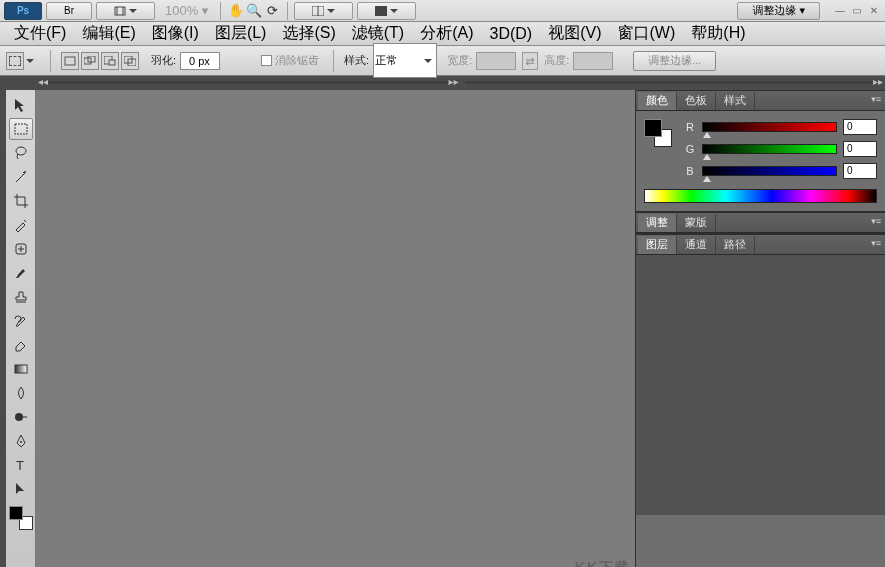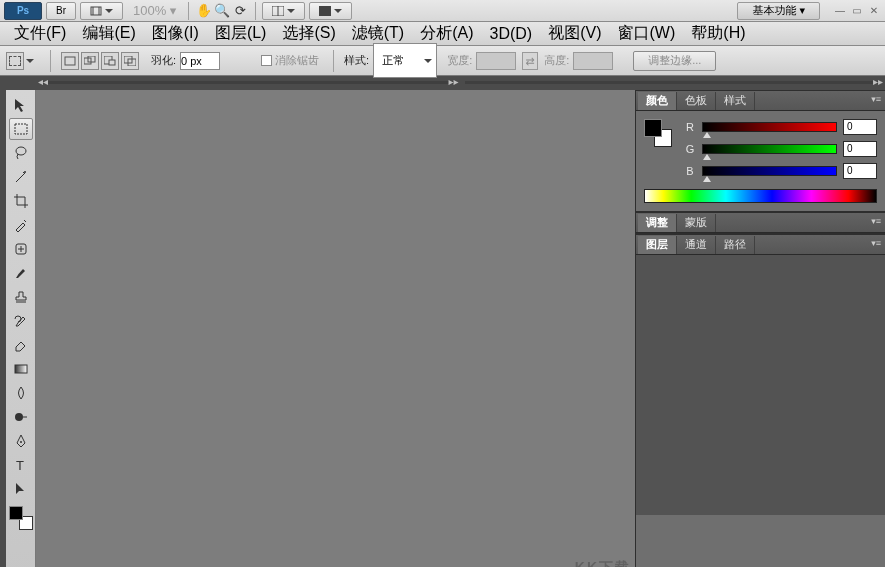--- a/index.html
+++ b/index.html
@@ -2,43 +2,43 @@
 <html><head>
 <meta charset="utf-8">
 <style>
 * { box-sizing: border-box; margin: 0; padding: 0; font-family: "Microsoft YaHei", "SimSun", sans-serif; }
 body { width: 885px; height: 567px; background: #cacaca; overflow: hidden; font-size: 11px; position: relative; }
 
 
 .appbar { height: 22px; background: linear-gradient(#e8e8e8,#d8d8d8); border-bottom: 1px solid #8a8a8a; display: flex; align-items: center; padding: 0 4px; }
 .appbar .logo { width: 38px; height: 18px; display: inline-flex; align-items: center; justify-content: center; margin-right: 4px; background: #1d4d78; border: 1px solid #28415a; border-radius: 2px; }
 .appbar .logo span { color: #6bb5f2; font-weight: bold; font-size: 10px; }
-.app-btn { height: 18px; padding: 0 9px; display: inline-flex; align-items: center; border: 1px solid #9a9a9a; background: linear-gradient(#f3f3f3,#d8d8d8); border-radius: 2px; margin-right: 4px; font-size: 10px; }
+.app-btn { height: 18px; padding: 0 17px; display: inline-flex; align-items: center; border: 1px solid #9a9a9a; background: linear-gradient(#f3f3f3,#d8d8d8); border-radius: 2px; margin-right: 4px; font-size: 10px; }
 .app-btn .tri { margin-left: 3px; border-left: 4px solid transparent; border-right: 4px solid transparent; border-top: 4px solid #444; }
 .zoom { padding: 0 6px; color: #9b9b9b; font-size: 13px; }
 .sep-v { width: 1px; height: 18px; background: #a0a0a0; margin: 0 6px; }
 .glyph { width: 18px; text-align: center; font-size: 13px; color: #333; }
 .spacer { flex: 1; }
 .workspace { padding: 0 14px; height: 18px; display: inline-flex; align-items: center; background: linear-gradient(#e8e8e8,#cbcbcb); border: 1px solid #9a9a9a; border-radius: 2px; font-size: 11px; margin-right: 10px; }
 .win-ctrl { width: 14px; height: 14px; margin-left: 3px; text-align: center; color: #666; font-size: 10px; line-height: 12px; border: 1px solid transparent; }
 
 
 .menubar { height: 24px; background: linear-gradient(#e6e6e6,#d1d1d1); border-bottom: 1px solid #8a8a8a; display: flex; align-items: center; padding-left: 6px; }
 .menu-item { padding: 3px 8px; font-size: 16px; color: #000; }
 
 
 .optbar { height: 30px; background: linear-gradient(#e8e8e8,#d0d0d0); border-bottom: 1px solid #7a7a7a; display: flex; align-items: center; padding: 0 6px; }
 .optbar .well { width: 18px; height: 18px; border: 1px solid #8a8a8a; background: #d8d8d8; display: inline-flex; align-items: center; justify-content: center; margin-right: 2px; }
 .optbar .dashed { width: 12px; height: 10px; border: 1px dashed #555; }
 .optbar .sep { width: 1px; height: 22px; background: #a0a0a0; margin: 0 10px; }
 .lbl { font-size: 11px; color: #222; margin-right: 4px; }
-.txtfield { height: 18px; border: 1px solid #8a8a8a; background: #fff; padding: 0 0; font-size: 11px; display: inline-flex; align-items: center; min-width: 40px; }
+.txtfield { height: 18px; border: 1px solid #8a8a8a; background: #fff; padding: 0 8px; font-size: 11px; display: inline-flex; align-items: center; min-width: 40px; }
 .chk { display: inline-flex; align-items: center; margin-right: 4px; padding-left: 31px; }
 .chk .box { width: 11px; height: 11px; border: 1px solid #8a8a8a; background: #fff; margin-right: 3px; }
-.selbox { height: 35px; border: 1px solid #8a8a8a; background: #fff; display: inline-flex; align-items: center; padding: 0 8px; min-width: 64px; position: relative; }
+.selbox { height: 35px; border: 1px solid #8a8a8a; background: #fff; display: inline-flex; align-items: center; padding: 0 1px; min-width: 64px; position: relative; }
 .selbox .tri { position: absolute; right: 4px; border-left: 4px solid transparent; border-right: 4px solid transparent; border-top: 4px solid #444; }
 .grayfield { height: 18px; border: 1px solid #9a9a9a; background: #c8c8c8; min-width: 40px; }
 .linkbtn { width: 16px; height: 18px; border: 1px solid #9a9a9a; background: #d6d6d6; text-align:center; line-height:16px; color:#555; }
 .pillbtn { height: 20px; border: 1px solid #8a8a8a; background: linear-gradient(#f0f0f0,#d4d4d4); border-radius: 2px; padding: 0 14px; display: inline-flex; align-items: center; font-size: 11px; }
 .disabled { color: #8c8c8c; }
 
 
 .workarea { display: flex; height: calc(567px - 22px - 24px - 30px); }
 .gutter { width: 6px; background: #4b4b4b; }
 .ruler-bar { height: 14px; background: #4b4b4b; display:flex; }
@@ -53,21 +53,21 @@
 .swatches { width:24px; margin:4px auto; position:relative; height:24px; }
 .swatch-b { position:absolute; right:0; bottom:0; width:14px;height:14px;background:#fff;border:1px solid #333; }
 .swatch-f { position:absolute; left:0; top:0; width:14px;height:14px;background:#000;border:1px solid #888; }
 
 .canvas { flex: 1; background: #7d7d7d; position: relative; }
 
 .panels { width: 250px; display: flex; flex-direction: column; }
 .panel { background: #6f6f6f; border: 1px solid #2e2e2e; border-right:none; }
 .panel-head { height: 20px; background: linear-gradient(#636363,#565656); border-bottom: 1px solid #2a2a2a; display: flex; align-items:center; padding-left: 2px; position:relative; }
 .tab { height: 18px; padding: 0 8px; display: inline-flex; align-items: center; font-size: 11px; color: #e0e0e0; border-right: 1px solid #404040; }
-.tab.active { background: #707070; color: #fff; font-weight: bold; }
+.tab.active { background: #707070; color: #fff; }
 .panel-menu { position:absolute; right:4px; top:3px; color:#ccc; font-size:9px; }
 .panel-body { background: #6f6f6f; padding: 8px; }
 
 .color-swatch-pair { width:28px; height:28px; position:relative; margin-right:12px; }
 .csw-b { position:absolute; right:0; bottom:0; width:18px;height:18px;background:#fff;border:1px solid #222; }
 .csw-f { position:absolute; left:0; top:0; width:18px;height:18px;background:#000;border:1px solid #888; }
 
 .rgb-row { display:flex; align-items:center; margin-bottom:6px; }
 .rgb-row .ch { width:12px; color:#e6e6e6; font-size:11px; text-align:center; }
 .slider { flex:1; height:10px; margin:0 6px; position:relative; border:1px solid #222; }
@@ -114,21 +114,21 @@
       </svg>
     <span class="tri"></span>
   </div>
   <div class="app-btn">
     <svg width="12" height="10">
         <rect x="0" y="0" width="12" height="10" fill="#444"></rect>
       </svg>
     <span class="tri"></span>
   </div>
   <div class="spacer"></div>
-  <div class="workspace">基本功能 ▾</div>
+  <div class="workspace">调整边缘 ▾</div>
   <div class="win-ctrl">—</div>
   <div class="win-ctrl">▭</div>
   <div class="win-ctrl">✕</div>
 </div>
 
 <div class="menubar">
   <div class="menu-item">文件(F)</div>
   <div class="menu-item">编辑(E)</div>
   <div class="menu-item">图像(I)</div>
   <div class="menu-item">图层(L)</div>

